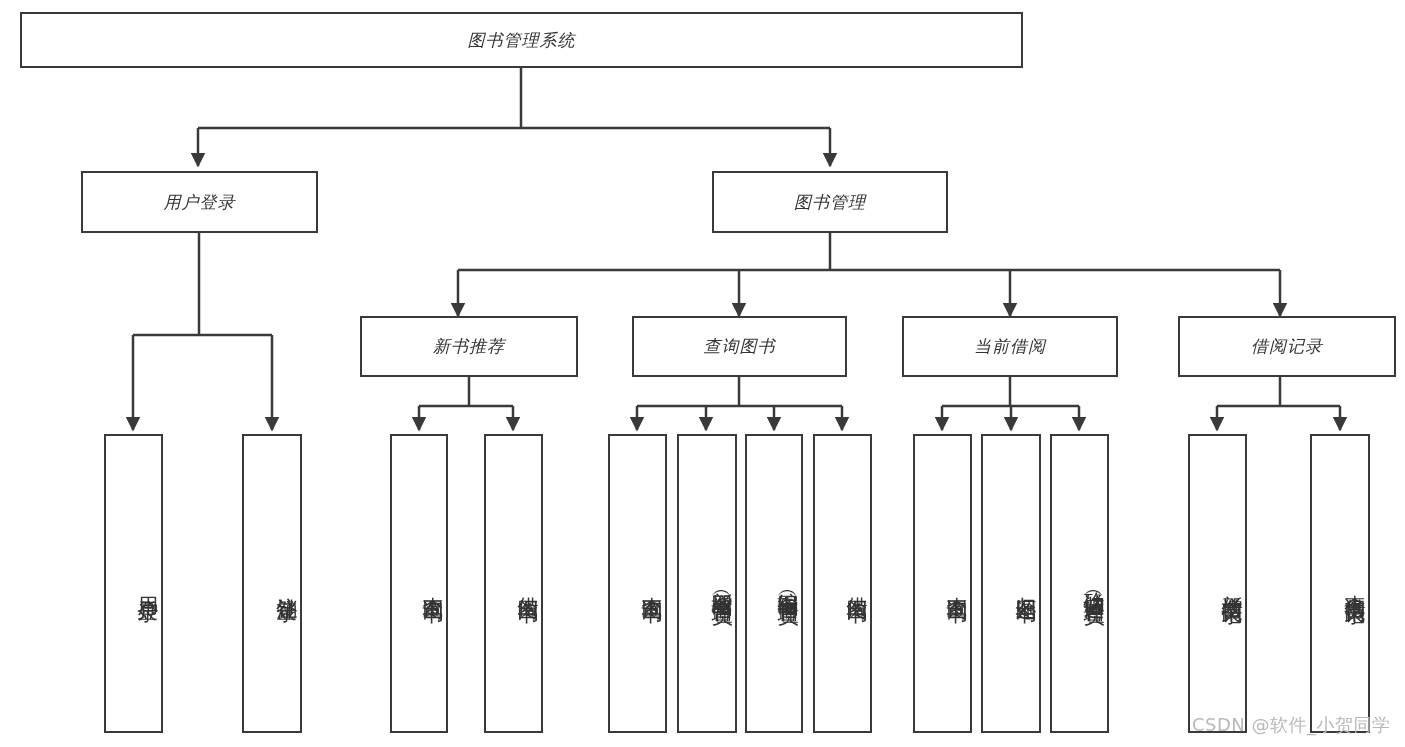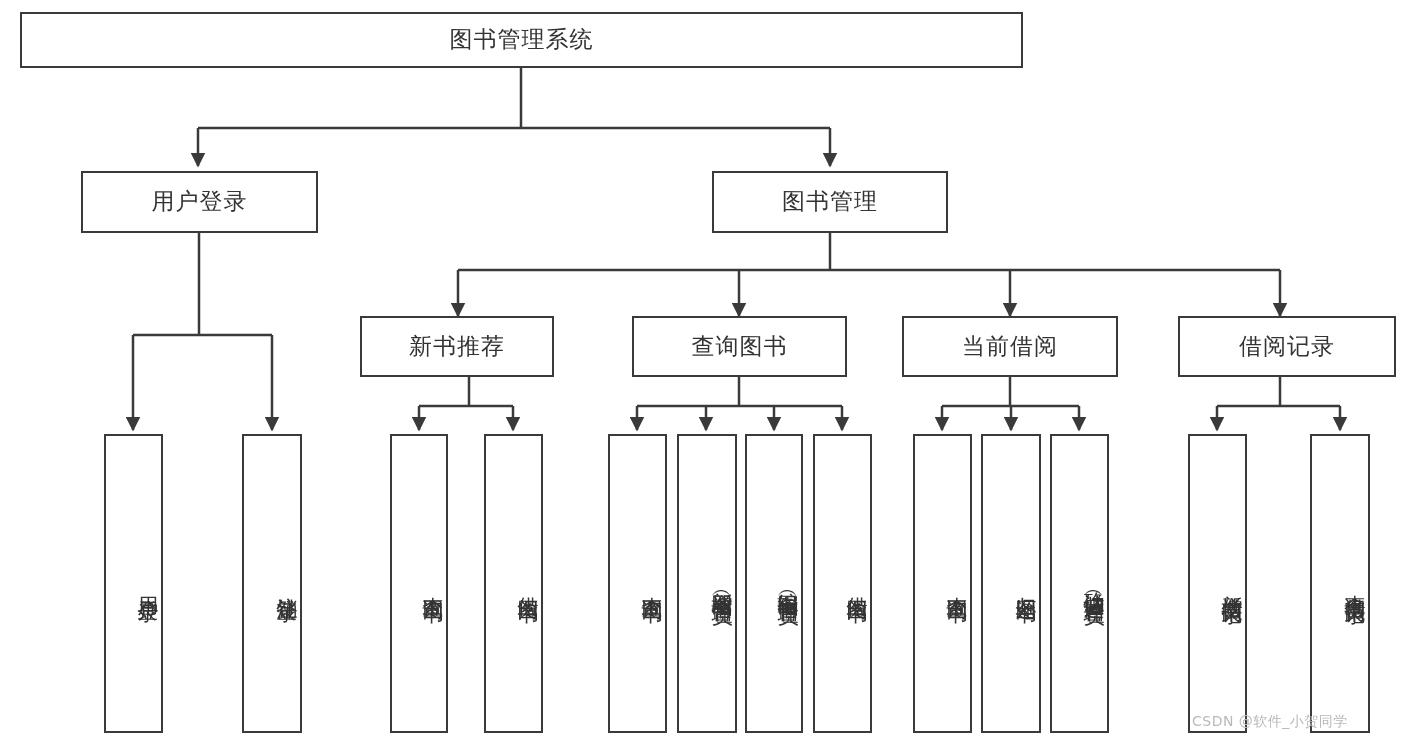--- a/index.html
+++ b/index.html
@@ -31,42 +31,43 @@
     border: 2.5px solid #3a3a3a;
     background: #ffffff;
     color: #333333;
     display: flex;
     align-items: center;
     justify-content: center;
     text-align: center;
     z-index: 2;
   }
   .node.horiz {
-    font-size: 23px;
+    font-size: 17px;
     line-height: 1.2;
     letter-spacing: 1px;
     white-space: nowrap;
+    font-style: italic;
   }
   .node.vert {
     font-size: 21px;
     letter-spacing: 2px;
     writing-mode: vertical-rl;
     text-orientation: upright;
     line-height: 1.25;
     padding-top: 6px;
     padding-bottom: 6px;
     align-items: flex-start;
     justify-content: center;
   }
   .node.vert > .vtext {
     display: block;
   }
   .watermark {
     position: absolute;
-    font-size: 14px;
+    font-size: 18px;
     color: #b9b9b9;
     letter-spacing: 0.5px;
     white-space: nowrap;
     z-index: 5;
     font-family: "DejaVu Sans", "Liberation Sans", sans-serif;
   }
 </style>
 </head>
 <body>
 
@@ -126,21 +127,21 @@
     <span>图书管理系统</span>
   </div>
 
   <div class="node horiz" style="left:81px; top:171px; width:237px; height:62px;">
     <span>用户登录</span>
   </div>
   <div class="node horiz" style="left:712px; top:171px; width:236px; height:62px;text-align:right;">
     <span>图书管理</span>
   </div>
 
-  <div class="node horiz" style="left:360px; top:316px; width:194px; height:61px;">
+  <div class="node horiz" style="left:360px; top:316px; width:218px; height:61px;">
     <span>新书推荐</span>
   </div>
   <div class="node horiz" style="left:632px; top:316px; width:215px; height:61px;">
     <span>查询图书</span>
   </div>
   <div class="node horiz" style="left:902px; top:316px; width:216px; height:61px;">
     <span>当前借阅</span>
   </div>
   <div class="node horiz" style="left:1178px; top:316px; width:218px; height:61px;">
     <span>借阅记录</span>

